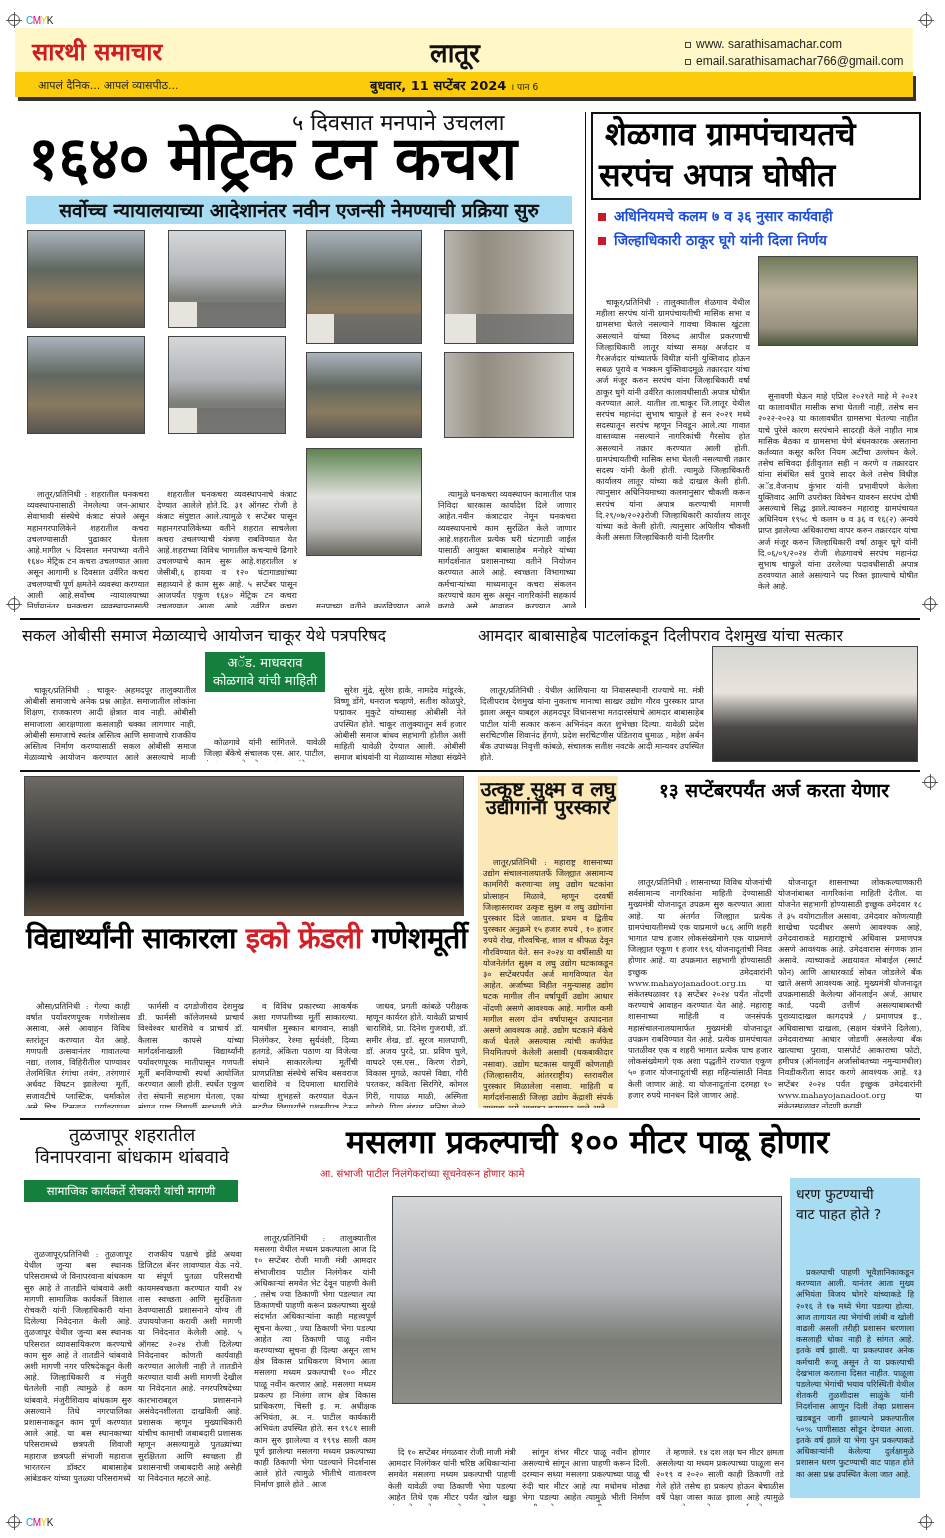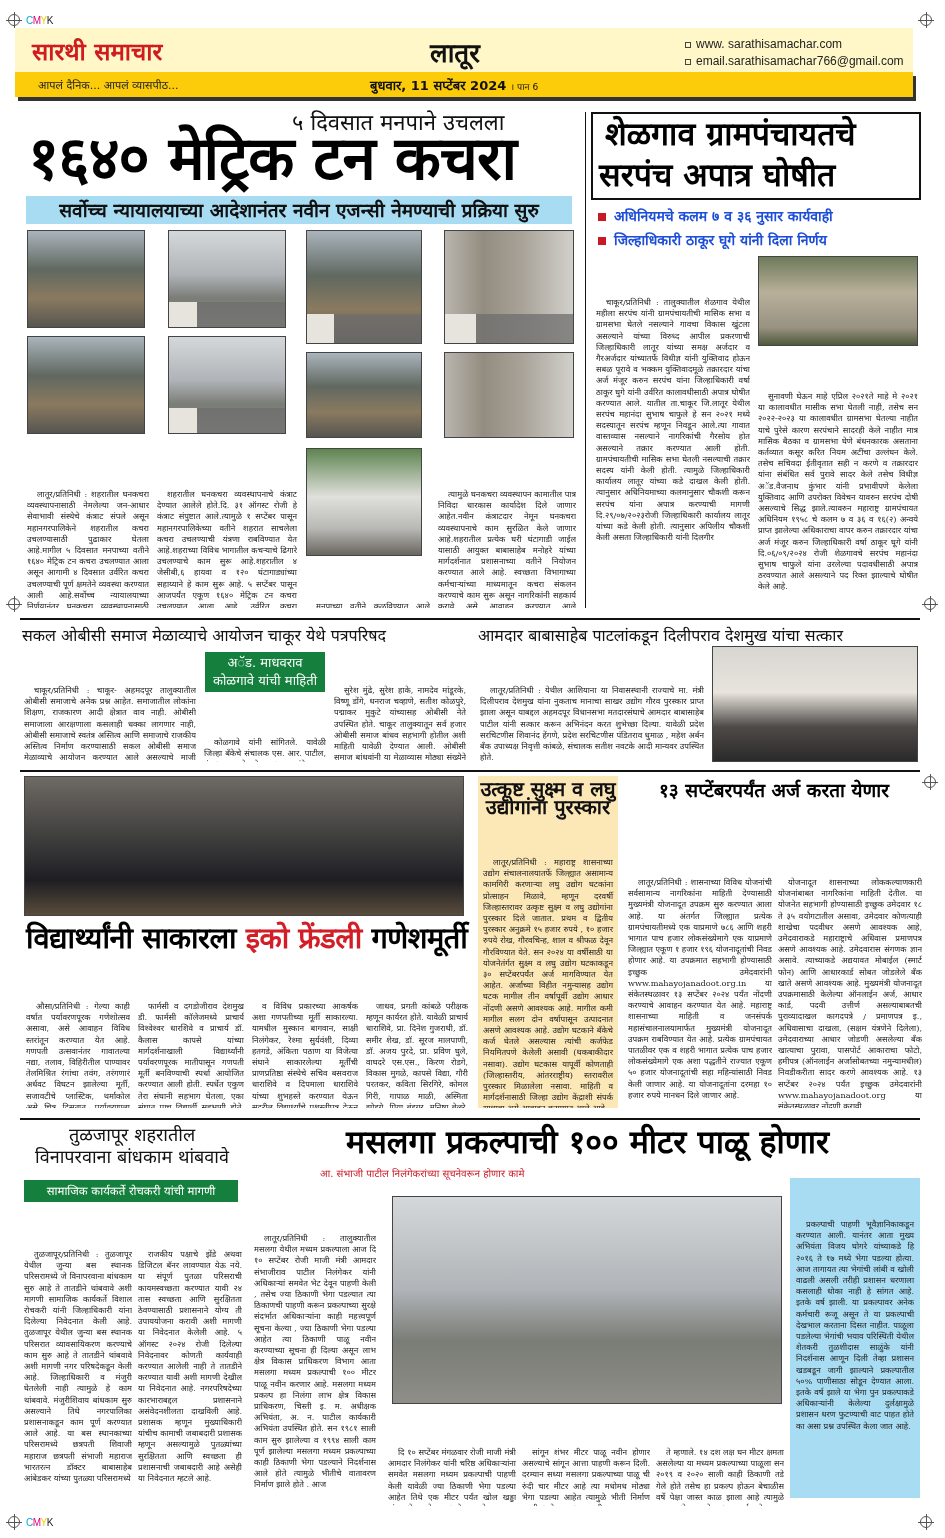--- a/index.html
+++ b/index.html
@@ -209,16 +209,20 @@
     <p>दि १० सप्टेंबर मंगळवार रोजी माजी मंत्री आमदार निलंगेकर यांनी चरिष्ठ अधिकाऱ्यांना समवेत मसलगा मध्यम प्रकल्पाची पाहणी केली यावेळी ज्या ठिकाणी भेगा पडल्या आहेत तिथे एक मीटर पर्यंत खोल खड्डा खंदून भेगा खोलवर आहेत का हे पाहण्यात आले त्यावेळी भेगा खोल नसल्याचे निदर्शनास आले मात्र वरिष्ठ अधिकाऱ्यांनी आमदार निलंगेकर यांच्या सुचणे नुसार खचलेली सर्व पाळू नवीन करावी लागणार असल्याचे</p>
   </div>
 <div class="abs txt" style="left:522px;top:1408px;width:128px;height:98px;">
     <p>सांगून शंभर मीटर पाळू नवीन होणार असल्याचे सांगून आत्ता पाहणी करून दिली. दरम्यान सध्या मसलगा प्रकल्पाच्या पाळू ची रुंदी चार मीटर आहे त्या मधोमध मोठ्या भेगा पडल्या आहेत त्यामुळे भीती निर्माण झाली आहे मात्र आता नवीन पाळू करताना जुनी पाळू काढून नवीन पाळू ची रुंदी सात मीटर होणार असल्याचे उपस्थित अधिकाऱ्यांनी सांगितले तसेच या पाळूची रुंदी ही वाढवणार असल्याचे</p>
   </div>
 <div class="abs txt" style="left:656px;top:1408px;width:128px;height:98px;">
     <p>ते म्हणाले. १४ दश लक्ष घन मीटर क्षमता असलेल्या या मध्यम प्रकल्पाच्या पाळूला सन २०१९ व २०२० साली काही ठिकाणी तडे गेले होते तसेच हा प्रकल्प होऊन बेचाळीस वर्षे पेक्षा जास्त काळ झाला आहे त्यामुळे पाळूला भेगा पडलेला भाग पूर्ण पणे काढून नवीन १०० मी. लांबीची व सात मीटर रुंदीची पाळू होणार असल्याचे मुख्य अभियंता विजय घोगरे यांनी सांगितले.</p>
   </div>
 
 <div class="abs bluebox" style="left:790px;top:1178px;width:130px;height:320px;">
+  <div style="padding:6px 6px 2px;font-size:14px;line-height:20px;">
+    <div>धरण फुटण्याची</div>
+    <div>वाट पाहत होते ?</div>
+  </div>
   <div class="txt" style="padding:2px 6px;height:268px;">
       <p>प्रकल्पाची पाहणी भूवैज्ञानिकाकडून करण्यात आली. यानंतर आता मुख्य अभियंता विजय घोगरे यांच्याकडे हि २०१६ ते १७ मध्ये भेगा पडल्या होत्या. आज तागायत त्या भेगांची लांबी व खोली वाढली असली तरीही प्रशासन धरणाला कसलाही धोका नाही हे सांगत आहे. इतके वर्ष झाली. या प्रकल्पावर अनेक कर्मचारी रूजू असून ते या प्रकल्पाची देखभाल करताना दिसत नाहीत. पाळूला पडलेल्या भेगांची भयाव परिस्थिती येथील शेतकरी तुळशीदास साळुंके यांनी निदर्शनास आणून दिली तेव्हा प्रशासन खडबडून जागी झाल्याने प्रकल्पातील ५०% पाणीसाठा सोडून देण्यात आला. इतके वर्ष झाले या भेगा पुन प्रकल्पाकडे अधिकाऱ्यांनी केलेल्या दुर्लक्षामुळे प्रशासन धरण फुटण्याची वाट पाहत होते का असा प्रश्न उपस्थित केला जात आहे.</p>
     </div>
 </div>
 
 </body></html>

